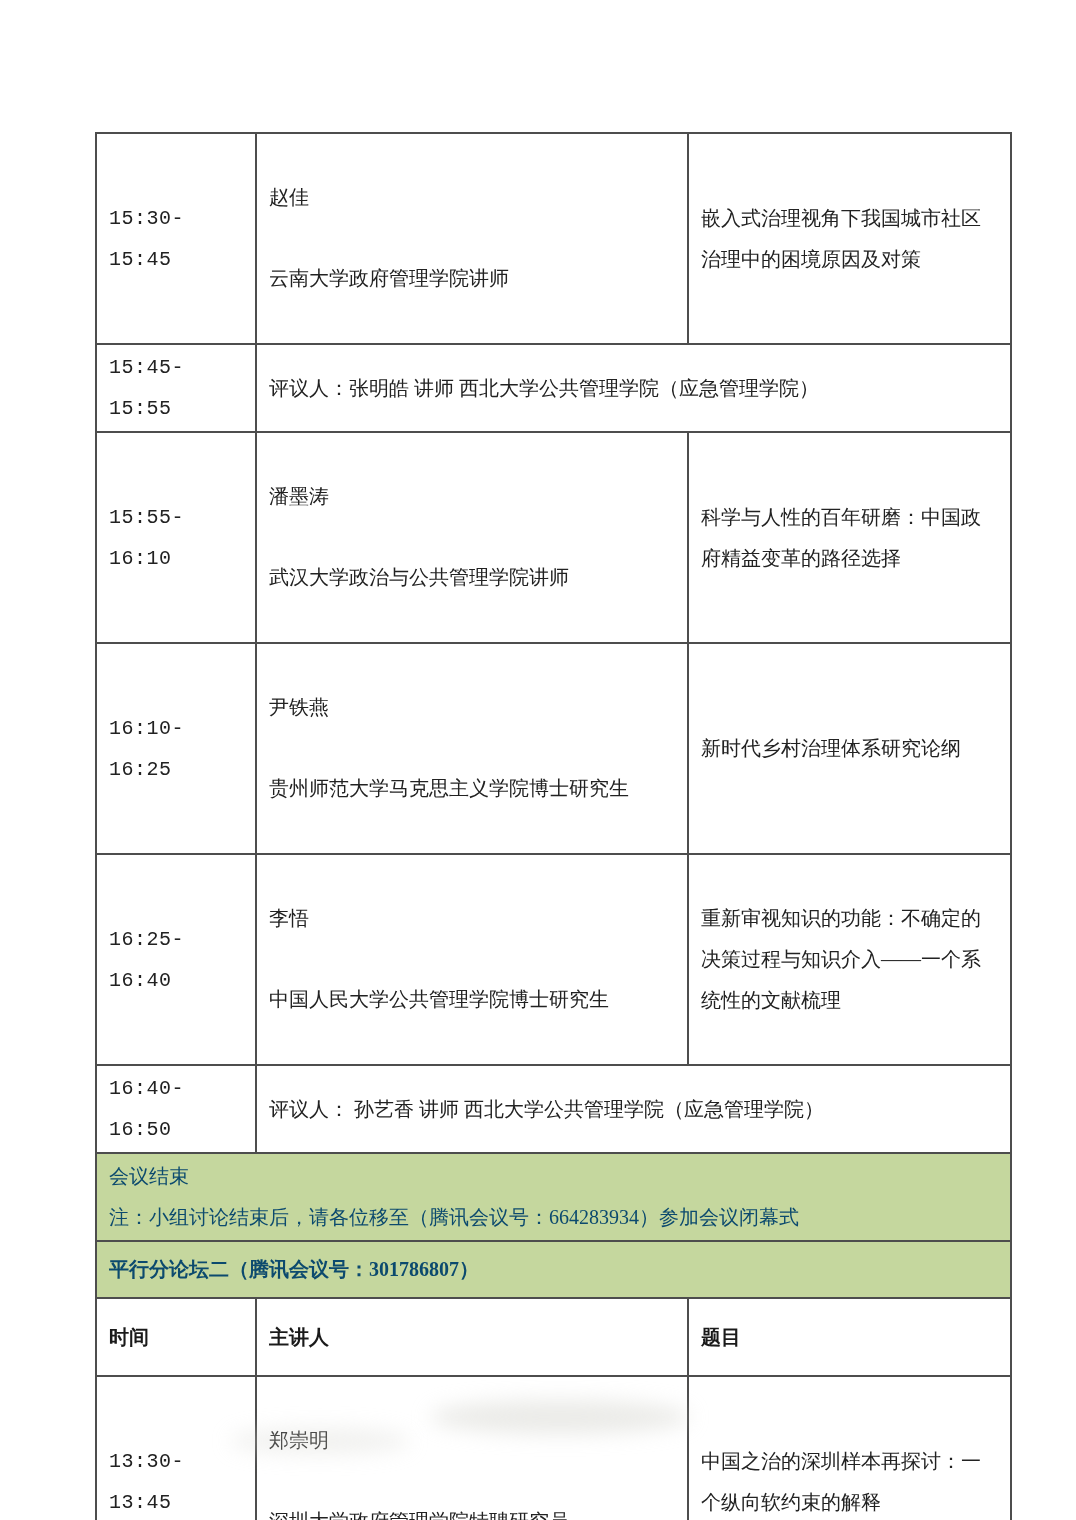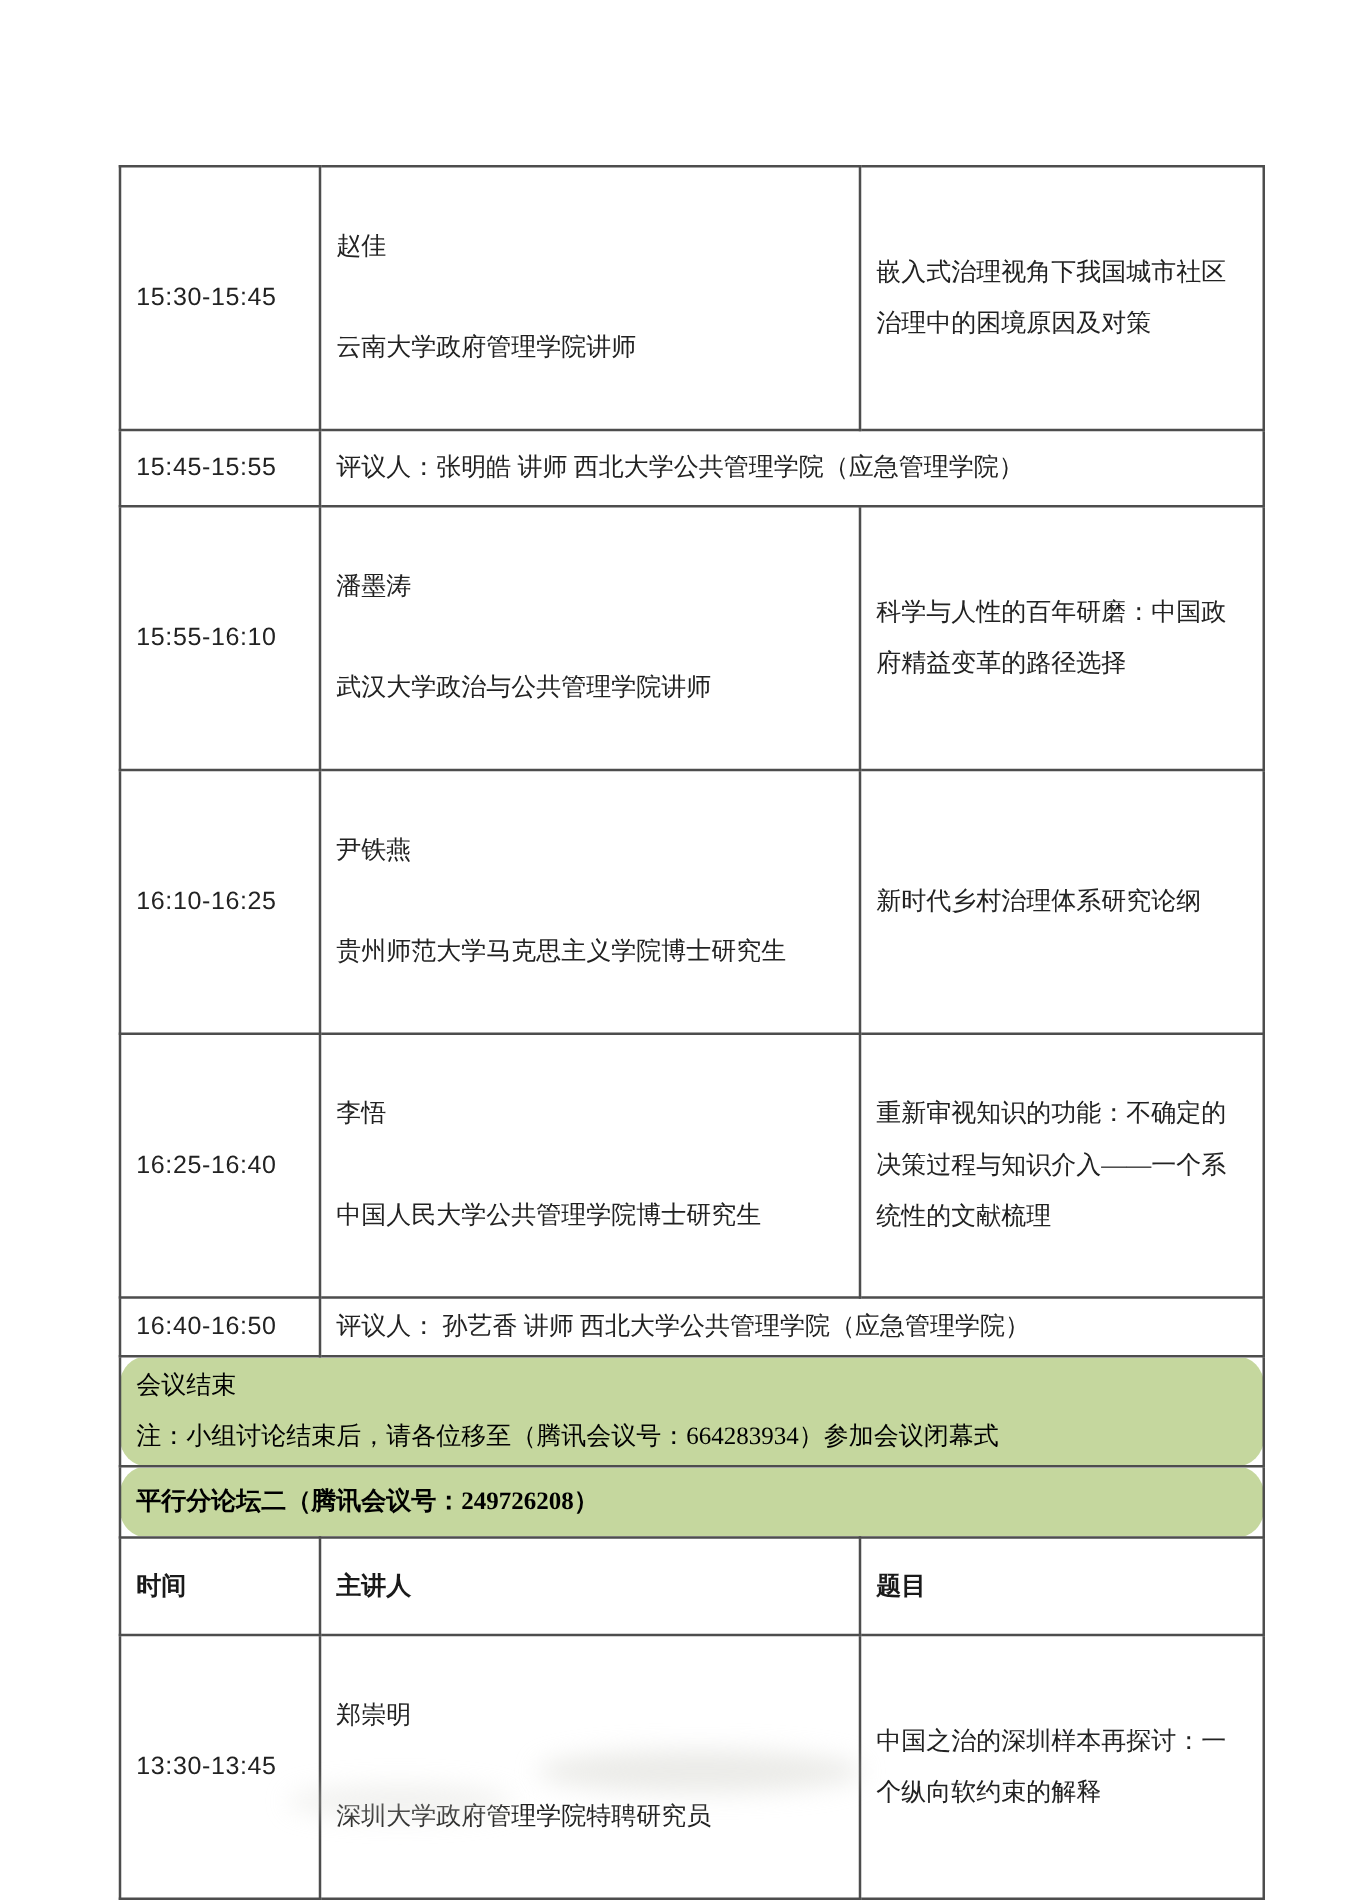--- a/index.html
+++ b/index.html
@@ -24,28 +24,28 @@
   table.sched td{
     border:2px solid #4d4d4d;
     vertical-align:middle;
     padding:2px 12px;
     font-size:20px;
     line-height:2.05;
     white-space:pre-line;
     overflow:hidden;
   }
   .time-cell{
-    font-family:Liberation Sans, sans-serif;
+    font-family:Liberation Mono, monospace;
     font-size:20px;
     letter-spacing:0.5px;
     white-space:nowrap;
     margin-left:24px;
   }
   .green{background:#c5d79e;}
-  .green td{color:#000000;border-radius:22px;}
+  .green td{color:#0c4a6e;}
   .banner-cell{
     font-weight:700;
     font-size:22px;
     color:#111111;
   }
   .hdr-cell{
     font-weight:700;
     font-size:20px;
     color:#1a1a1a;
   }
@@ -127,21 +127,21 @@
       <td class="time-cell">16:40-16:50</td>
       <td colspan="2">评议人： 孙艺香 讲师 西北大学公共管理学院（应急管理学院）</td>
     </tr>
 
     <tr class="green" style="height:84px">
       <td colspan="3">会议结束
 注：小组讨论结束后，请各位移至（腾讯会议号：664283934）参加会议闭幕式</td>
     </tr>
 
     <tr class="green" style="height:57px">
-      <td colspan="3" class="banner-cell">平行分论坛二（腾讯会议号：249726208）</td>
+      <td colspan="3" class="banner-cell">平行分论坛二（腾讯会议号：301786807）</td>
     </tr>
 
 
     <tr style="height:78px">
       <td class="hdr-cell">时间</td>
       <td class="hdr-cell">主讲人</td>
       <td class="hdr-cell">题目</td>
     </tr>
 
     <tr style="height:96px">

